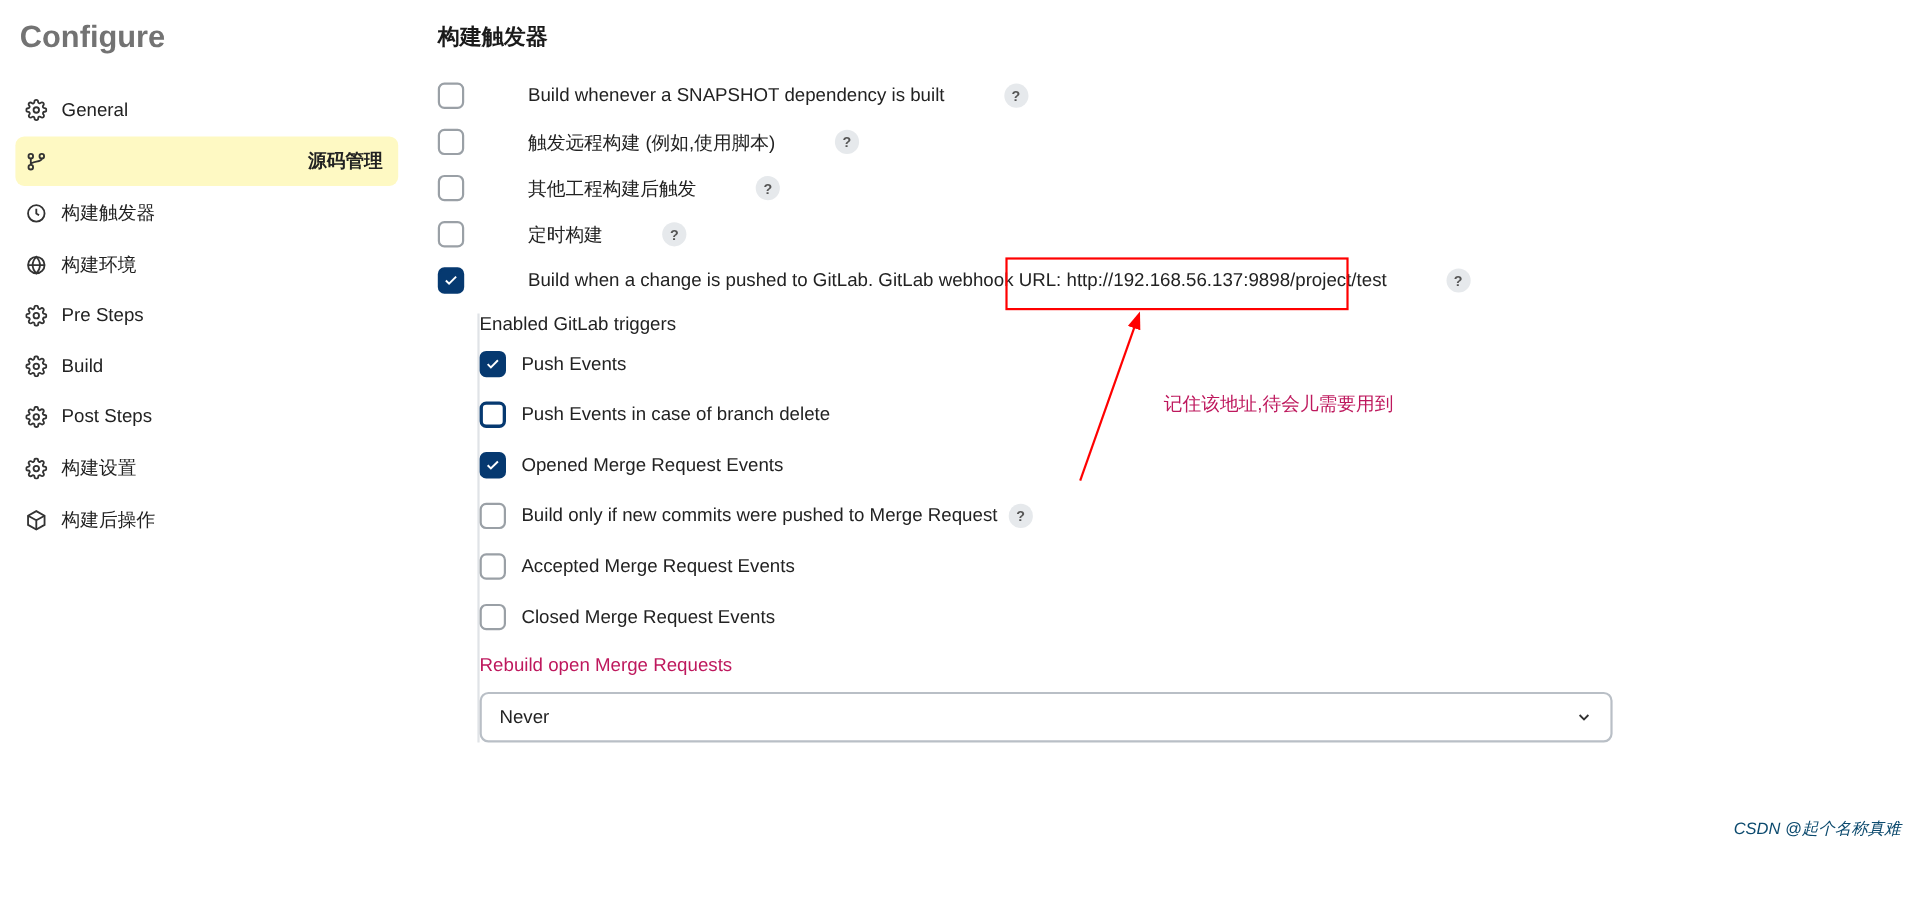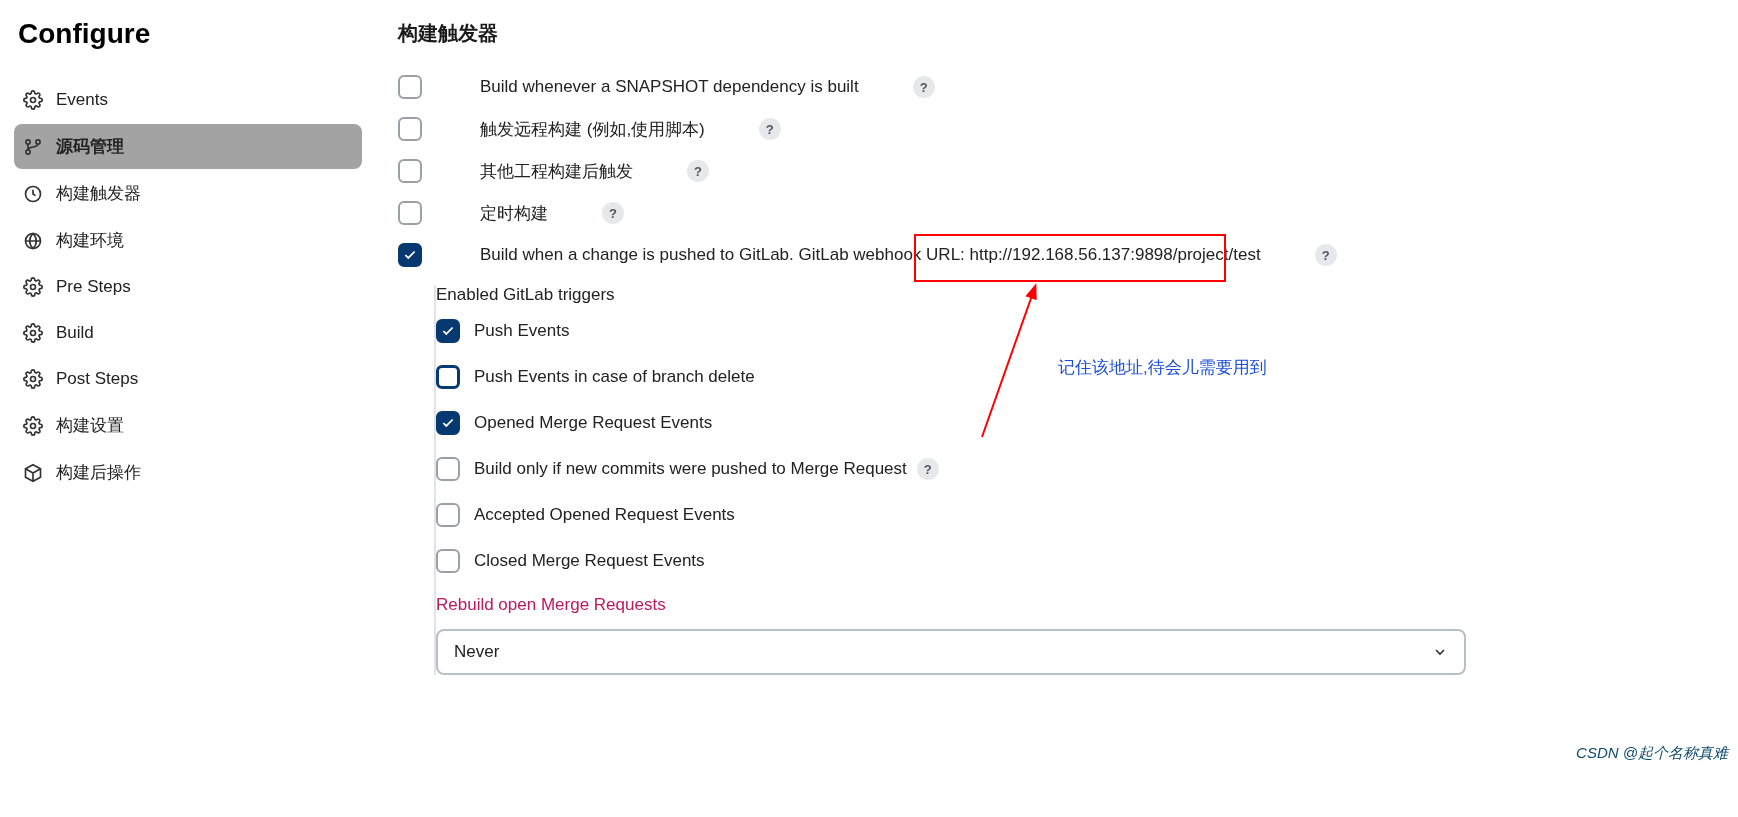--- a/index.html
+++ b/index.html
@@ -18,34 +18,35 @@
       height: 100%;
     }
     .sidebar {
       width: 370px;
       padding: 18px 0 0 14px;
       flex-shrink: 0;
     }
     .sidebar-title {
       font-size: 28px;
       font-weight: 700;
-      color: #000000;
+      color: #737373;
       margin: 0 0 28px 4px;
     }
     .nav-item {
       display: flex;
       align-items: center;
       padding: 11px 14px 11px 8px;
       border-radius: 8px;
       cursor: pointer;
       margin: 2px 8px 2px 0;
     }
     .nav-item.active {
-      background: #a3a3a3;
+      background: #fef9c3;
       font-weight: 600;
+      justify-content: space-between;
     }
     .nav-icon {
       width: 22px;
       height: 22px;
       margin-right: 12px;
       display: inline-flex;
       align-items: center;
       justify-content: center;
     }
     .nav-icon svg {
@@ -171,21 +172,21 @@
       top: 234px;
       width: 312px;
       height: 48px;
       border: 2px solid #ff0000;
       pointer-events: none;
     }
     .annotation-text {
       position: absolute;
       left: 1058px;
       top: 356px;
-      color: #1d4ed8;
+      color: #be185d;
       font-size: 17px;
     }
     .annotation-arrow {
       position: absolute;
       left: 967px;
       top: 282px;
       width: 80px;
       height: 160px;
       pointer-events: none;
     }
@@ -205,21 +206,21 @@
   <aside class="sidebar">
     <h1 class="sidebar-title">Configure</h1>
 
     <div class="nav-item">
       <span class="nav-icon">
         <svg viewBox="0 0 24 24">
             <circle cx="12" cy="12" r="3"></circle>
             <path d="M19.4 15a1.65 1.65 0 0 0 .33 1.82l.06.06a2 2 0 1 1-2.83 2.83l-.06-.06a1.65 1.65 0 0 0-1.82-.33 1.65 1.65 0 0 0-1 1.51V21a2 2 0 0 1-4 0v-.09a1.65 1.65 0 0 0-1-1.51 1.65 1.65 0 0 0-1.82.33l-.06.06a2 2 0 1 1-2.83-2.83l.06-.06a1.65 1.65 0 0 0 .33-1.82 1.65 1.65 0 0 0-1.51-1H3a2 2 0 0 1 0-4h.09a1.65 1.65 0 0 0 1.51-1 1.65 1.65 0 0 0-.33-1.82l-.06-.06a2 2 0 1 1 2.83-2.83l.06.06a1.65 1.65 0 0 0 1.82.33h0a1.65 1.65 0 0 0 1-1.51V3a2 2 0 0 1 4 0v.09a1.65 1.65 0 0 0 1 1.51 1.65 1.65 0 0 0 1.82-.33l.06-.06a2 2 0 1 1 2.83 2.83l-.06.06a1.65 1.65 0 0 0-.33 1.82v0a1.65 1.65 0 0 0 1.51 1H21a2 2 0 0 1 0 4h-.09a1.65 1.65 0 0 0-1.51 1z"></path>
           </svg>
       </span>
-      <span class="nav-label">Events</span>
+      <span class="nav-label">General</span>
     </div>
 
     <div class="nav-item active">
       <span class="nav-icon">
         <svg viewBox="0 0 24 24">
             <circle cx="6" cy="6" r="2.5"></circle>
             <circle cx="6" cy="18" r="2.5"></circle>
             <circle cx="18" cy="6" r="2.5"></circle>
             <path d="M6 8.5v7M18 8.5c0 5-12 2-12 7"></path>
           </svg>
@@ -362,21 +363,21 @@
       </div>
 
       <div class="sub-opt">
         <span class="check"></span>
         <span class="opt-label">Build only if new commits were pushed to Merge Request</span>
         <span class="help">?</span>
       </div>
 
       <div class="sub-opt">
         <span class="check"></span>
-        <span class="opt-label">Accepted Opened Request Events</span>
+        <span class="opt-label">Accepted Merge Request Events</span>
       </div>
 
       <div class="sub-opt">
         <span class="check"></span>
         <span class="opt-label">Closed Merge Request Events</span>
       </div>
 
       <div class="form-label">Rebuild open Merge Requests</div>
 
       <div class="select">

